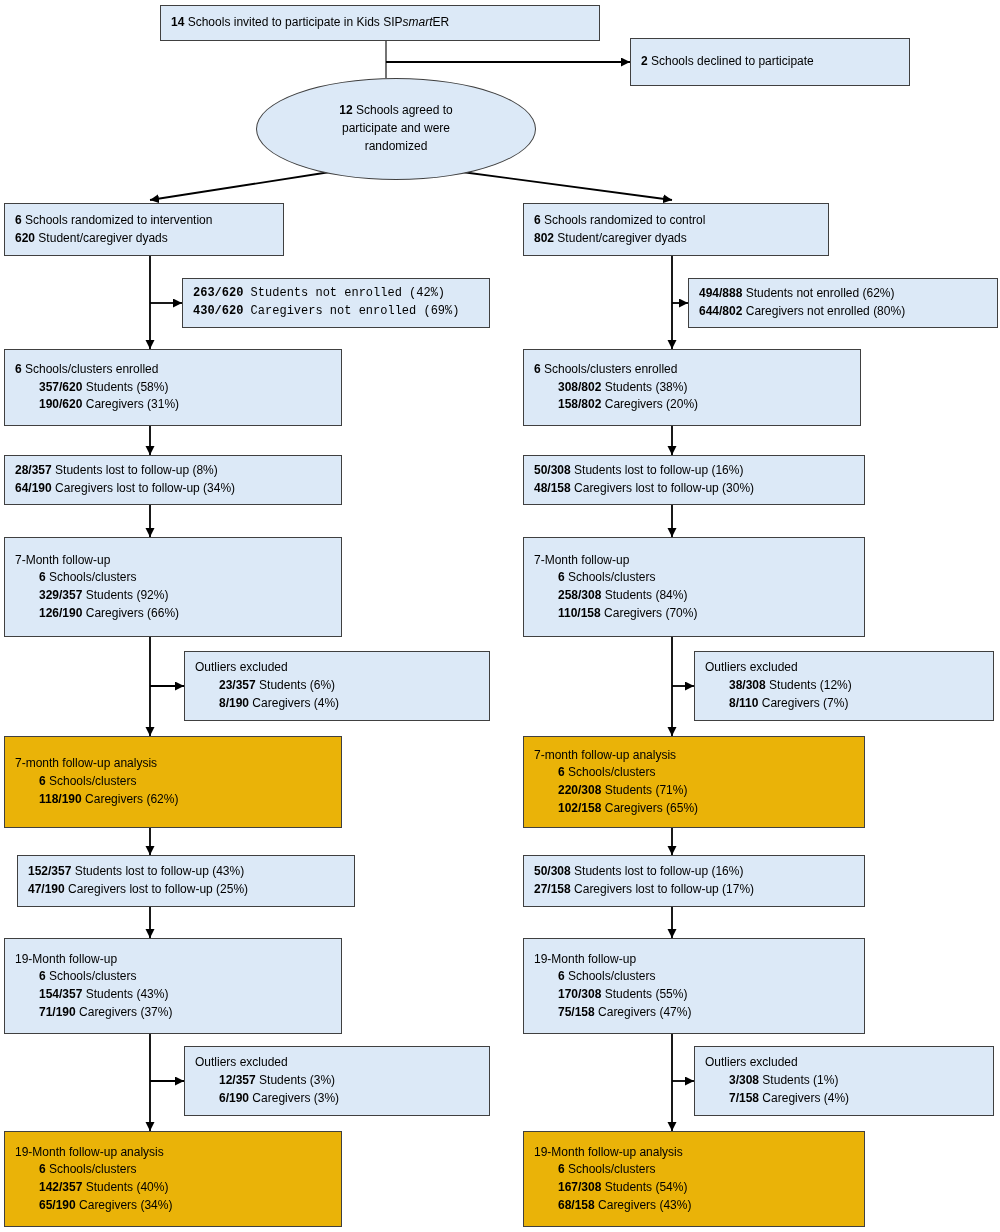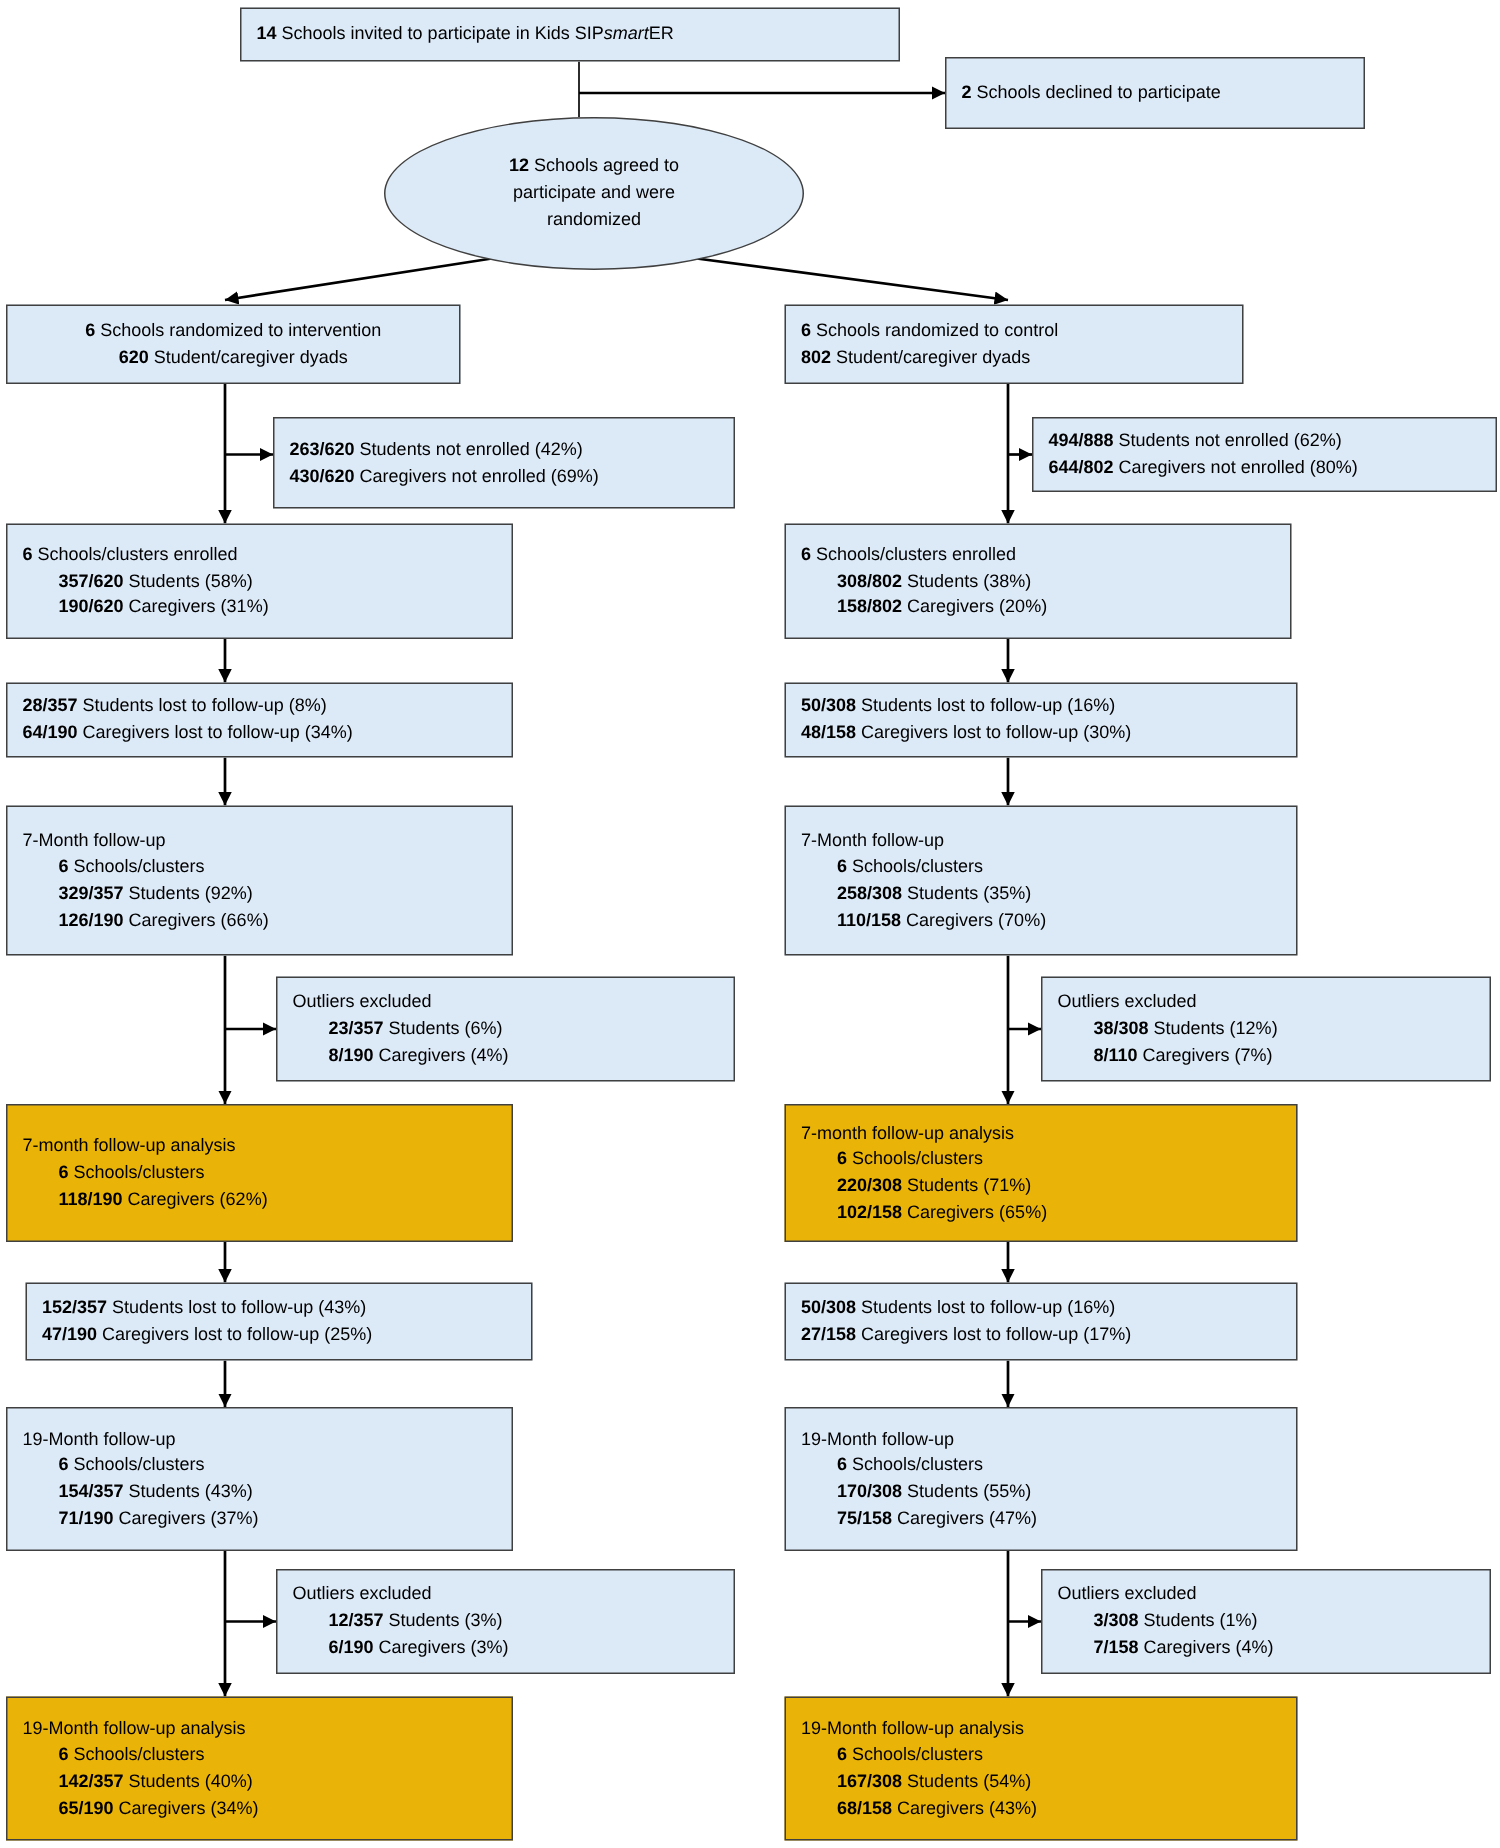--- a/index.html
+++ b/index.html
@@ -88,29 +88,29 @@
       <span class="line"><b>14</b><span> Schools invited to participate in Kids SIP</span><i>smart</i><span>ER</span></span>
     </div>
     <div class="node" style="left: 630px; top: 38px; width: 280px; height: 48px;">
       <span class="line"><b>2</b><span> Schools declined to participate</span></span>
     </div>
     <div class="node ellipse" style="left: 256px; top: 78px; width: 280px; height: 102px;">
       <span class="line"><b>12</b><span> Schools agreed to</span></span>
       <span class="line"><span>participate and were</span></span>
       <span class="line"><span>randomized</span></span>
     </div>
-    <div class="node" style="left: 4px; top: 203px; width: 303px; height: 53px; align-items: center;">
+    <div class="node" style="left: 4px; top: 203px; width: 280px; height: 53px;">
       <span class="line"><b>6</b><span> Schools randomized to intervention</span></span>
       <span class="line"><b>620</b><span> Student/caregiver dyads</span></span>
     </div>
     <div class="node" style="left: 523px; top: 203px; width: 306px; height: 53px;">
       <span class="line"><b>6</b><span> Schools randomized to control</span></span>
       <span class="line"><b>802</b><span> Student/caregiver dyads</span></span>
     </div>
-    <div class="node" style="left: 182px; top: 278px; width: 308px; height: 61px;">
+    <div class="node" style="left: 182px; top: 278px; width: 308px; height: 50px; font-family: Liberation Mono, monospace;">
       <span class="line"><b>263/620</b><span> Students not enrolled (42%)</span></span>
       <span class="line"><b>430/620</b><span> Caregivers not enrolled (69%)</span></span>
     </div>
     <div class="node" style="left: 688px; top: 278px; width: 310px; height: 50px;">
       <span class="line"><b>494/888</b><span> Students not enrolled (62%)</span></span>
       <span class="line"><b>644/802</b><span> Caregivers not enrolled (80%)</span></span>
     </div>
     <div class="node" style="left: 4px; top: 349px; width: 338px; height: 77px;">
       <span class="line"><b>6</b><span> Schools/clusters enrolled</span></span>
       <span class="line indent"><b>357/620</b><span>  Students (58%)</span></span>
@@ -131,21 +131,21 @@
     </div>
     <div class="node" style="left: 4px; top: 537px; width: 338px; height: 100px;">
       <span class="line"><span>7-Month follow-up</span></span>
       <span class="line indent"><b>6</b><span> Schools/clusters</span></span>
       <span class="line indent"><b>329/357</b><span> Students (92%)</span></span>
       <span class="line indent"><b>126/190</b><span> Caregivers (66%)</span></span>
     </div>
     <div class="node" style="left: 523px; top: 537px; width: 342px; height: 100px;">
       <span class="line"><span>7-Month follow-up</span></span>
       <span class="line indent"><b>6</b><span> Schools/clusters</span></span>
-      <span class="line indent"><b>258/308</b><span> Students (35%)</span></span>
+      <span class="line indent"><b>258/308</b><span> Students (84%)</span></span>
       <span class="line indent"><b>110/158</b><span> Caregivers (70%)</span></span>
     </div>
     <div class="node" style="left: 184px; top: 651px; width: 306px; height: 70px;">
       <span class="line"><span>Outliers excluded</span></span>
       <span class="line indent"><b>23/357</b><span> Students (6%)</span></span>
       <span class="line indent"><b>8/190</b><span> Caregivers (4%)</span></span>
     </div>
     <div class="node" style="left: 694px; top: 651px; width: 300px; height: 70px;">
       <span class="line"><span>Outliers excluded</span></span>
       <span class="line indent"><b>38/308</b><span> Students (12%)</span></span>

